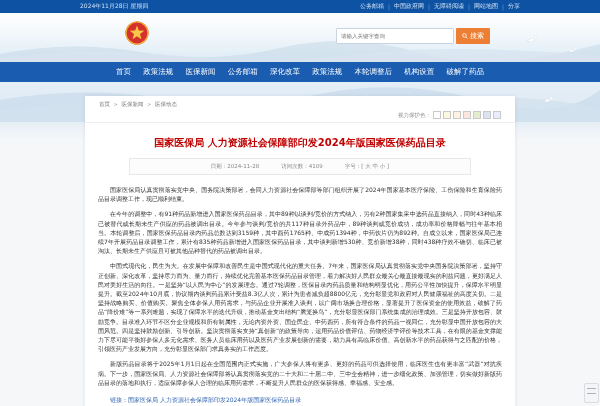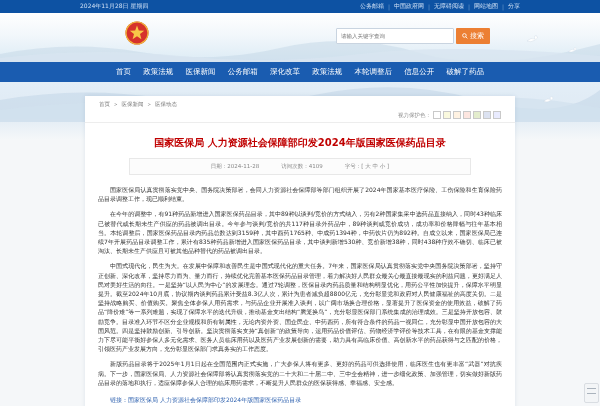--- a/index.html
+++ b/index.html
@@ -114,21 +114,21 @@
 
 <div class="nav">
   <div class="nav-inner">
     <a href="#" class="nav-item">首页</a>
     <a href="#" class="nav-item">政策法规</a>
     <a href="#" class="nav-item">医保新闻</a>
     <a href="#" class="nav-item">公务邮箱</a>
     <a href="#" class="nav-item">深化改革</a>
     <a href="#" class="nav-item">政策法规</a>
     <a href="#" class="nav-item">本轮调整后</a>
-    <a href="#" class="nav-item">信息公开</a>
+    <a href="#" class="nav-item">机构设置</a>
     <a href="#" class="nav-item">破解了药品</a>
   </div>
 </div>
 
 <div class="below">
   <div class="hero-lower">
     <svg style="position:absolute;top:0;left:0;width:100%;height:40px" viewBox="0 0 600 40" preserveAspectRatio="none">
       <path d="M0,18 Q80,4 160,16 T320,12 T480,18 T600,8 L600,40 0,40 Z" fill="#c0d3e5" opacity="0.5"></path>
       <path d="M0,28 Q100,14 200,26 T400,22 T600,26 L600,40 0,40 Z" fill="#d2e1ee" opacity="0.7"></path>
     </svg>

